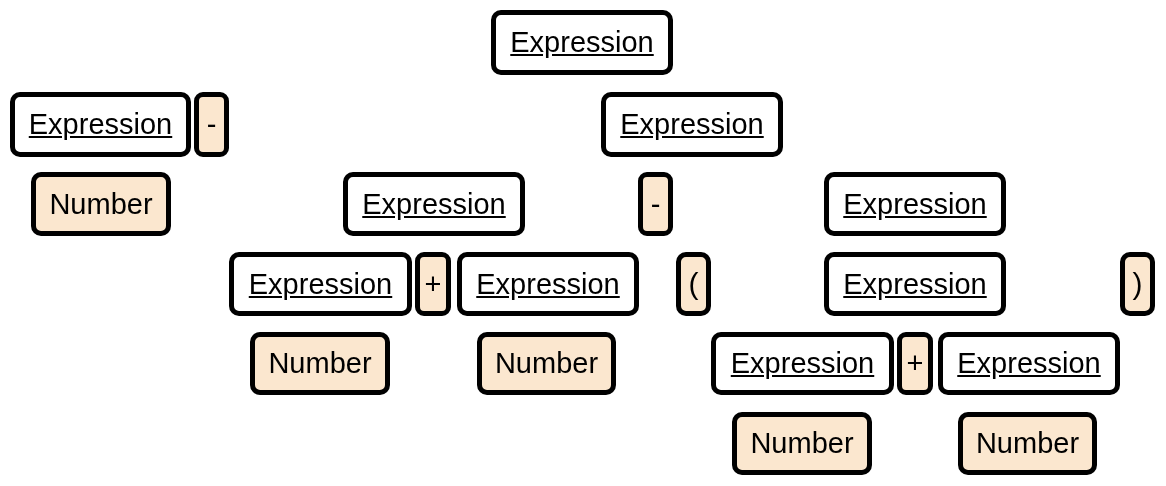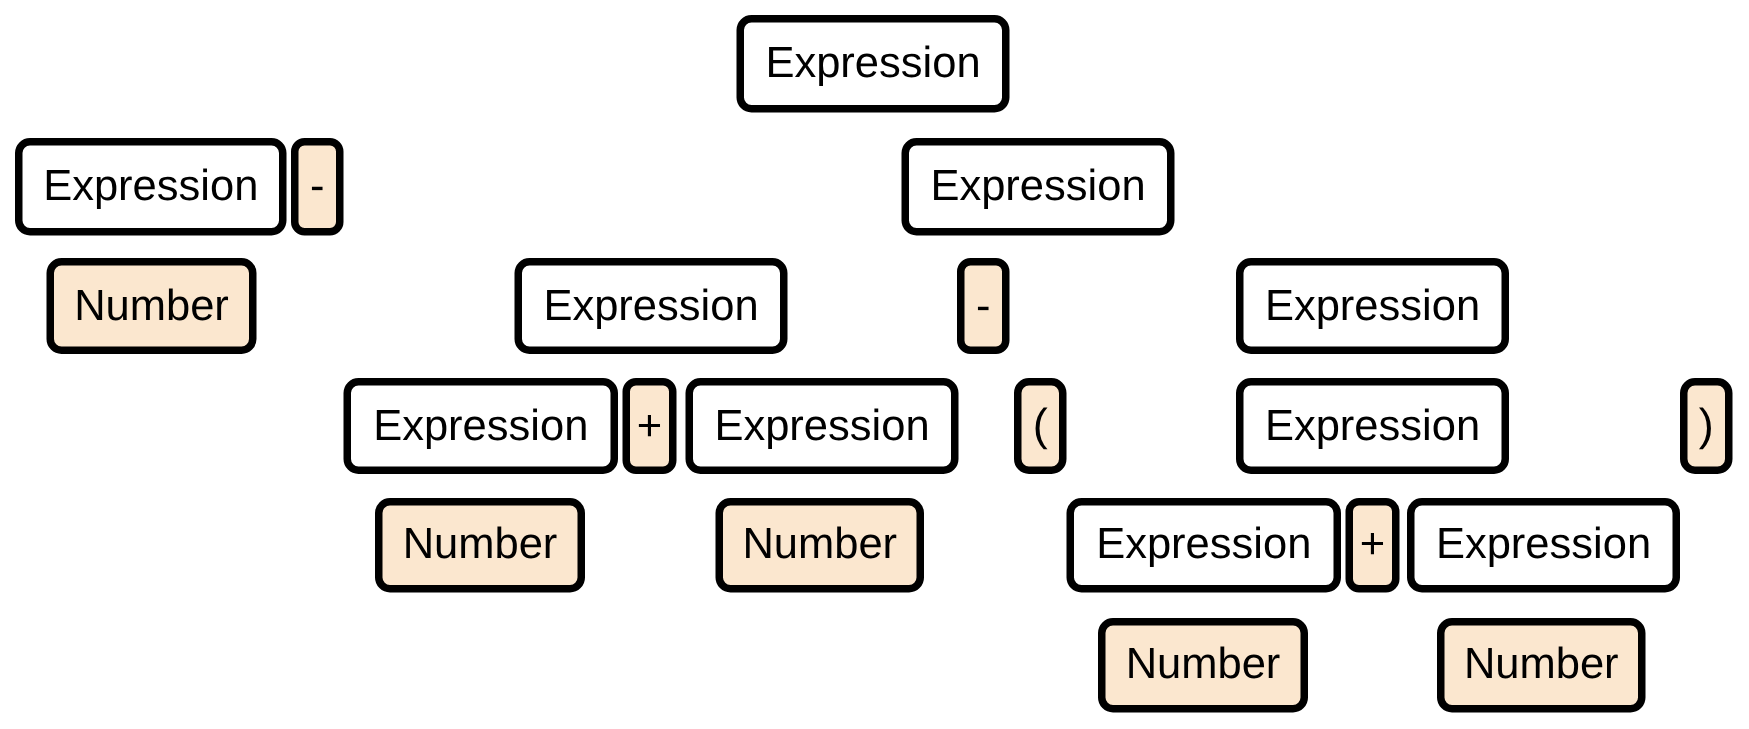--- a/index.html
+++ b/index.html
@@ -28,20 +28,21 @@
     color: #000000;
     font-family: "Liberation Sans", sans-serif;
     font-size: 29px;
     line-height: 1;
     letter-spacing: 0px;
     white-space: nowrap;
     user-select: none;
   }
   .node.nonterminal {
     background: #ffffff;
+    text-decoration: underline;
   }
   .node.terminal {
     background: #fbe7cf;
   }
   .node.op {
     font-size: 29px;
     border-radius: 9px;
   }
   .node.paren {
     font-size: 30px;

